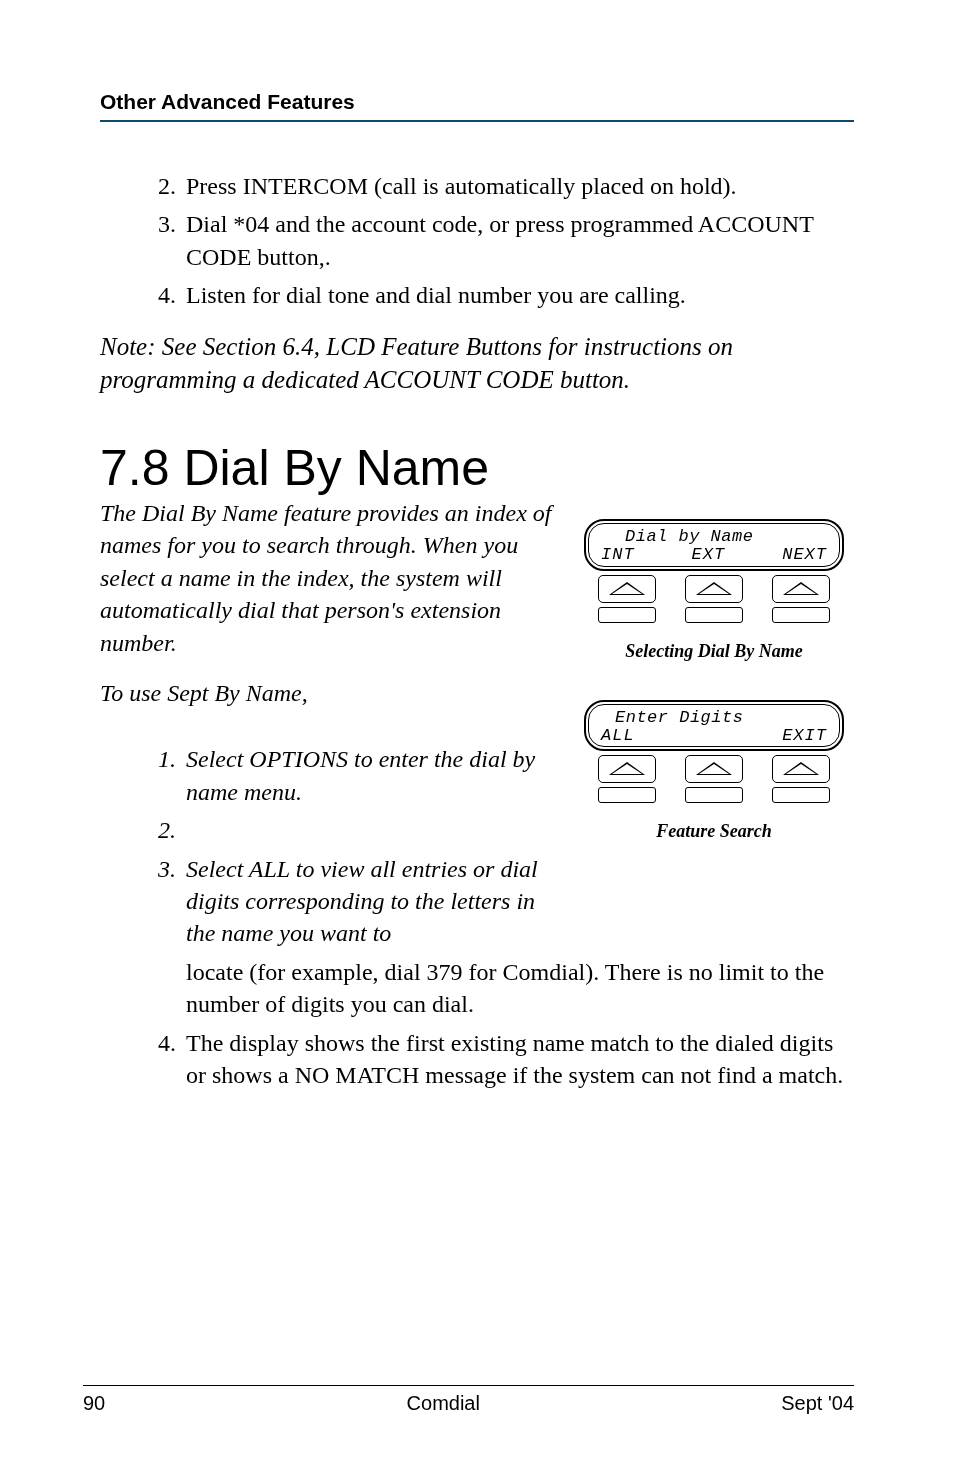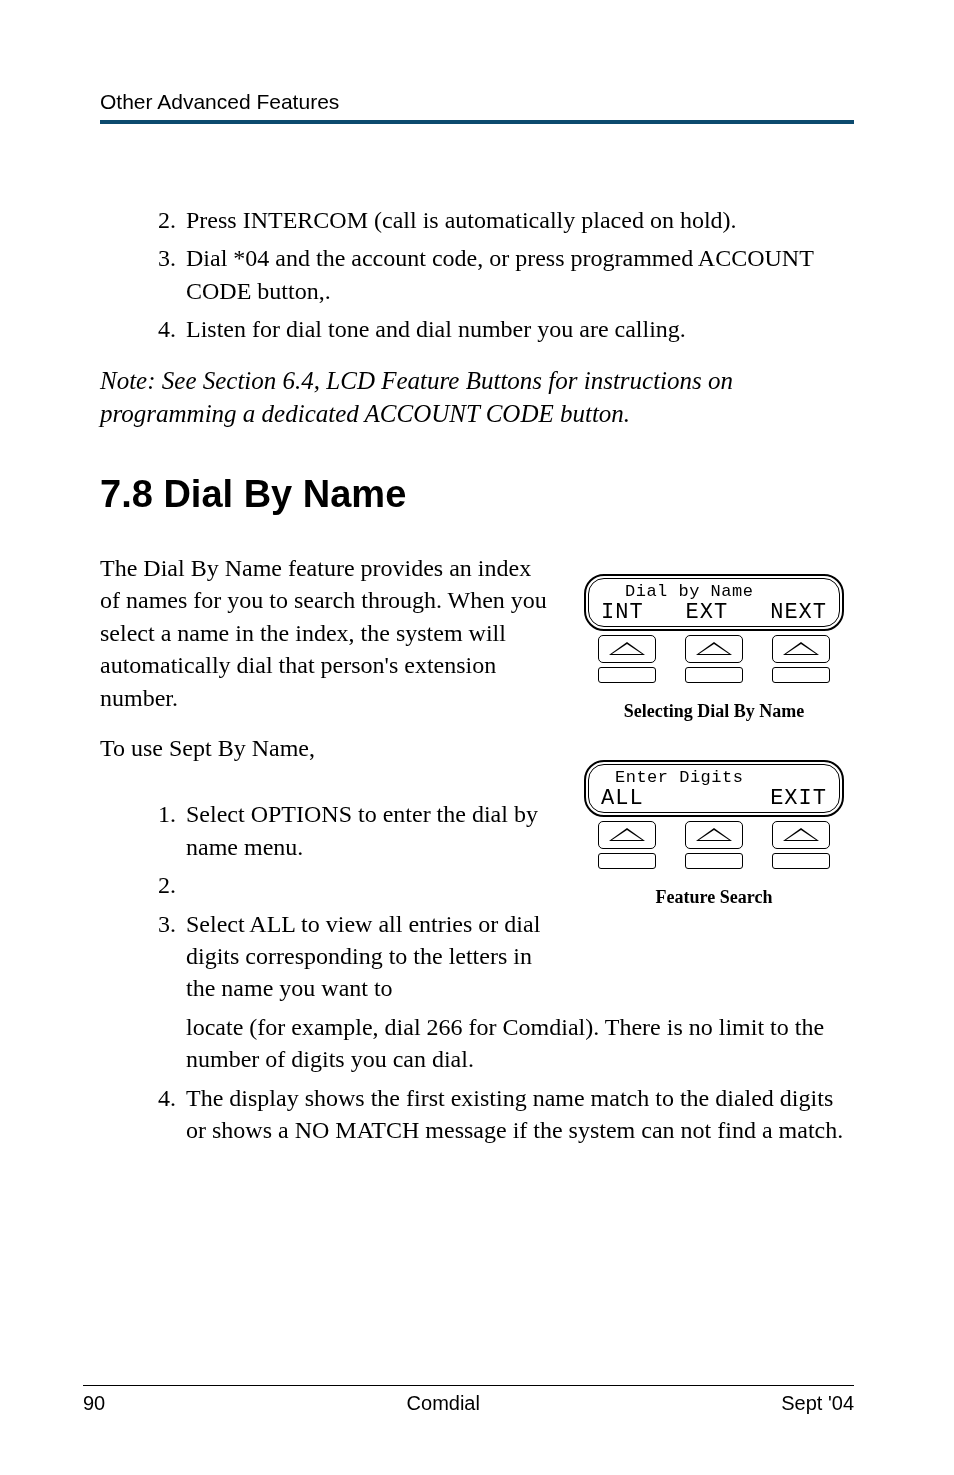--- a/index.html
+++ b/index.html
@@ -11,25 +11,25 @@
   }
   .page {
     width: 954px;
     height: 1475px;
     box-sizing: border-box;
     padding: 90px 100px 50px 100px;
     position: relative;
   }
   .header {
     font-family: Arial, Helvetica, sans-serif;
-    font-weight: normal;
+    font-weight: bold;
     font-size: 21px;
     padding-bottom: 6px;
-    border-bottom: 4px solid #0c4a6e;
-    margin-bottom: 80px;
+    border-bottom: 2px solid #0c4a6e;
+    margin-bottom: 48px;
   }
   .list-item {
     display: flex;
     font-size: 24px;
     line-height: 1.35;
     margin: 6px 0 6px 40px;
   }
   .list-num {
     width: 36px;
     flex-shrink: 0;
@@ -40,28 +40,28 @@
     flex: 1;
   }
   .note {
     font-style: italic;
     font-size: 25px;
     line-height: 1.35;
     margin-top: 18px;
   }
   .section-title {
     font-family: Arial, Helvetica, sans-serif;
-    font-weight: bold;
-    font-size: 38px;
+    font-weight: normal;
+    font-size: 50px;
     margin-top: 42px;
-    margin-bottom: 36px;
   }
   .two-col {
     display: flex;
     gap: 20px;
+    font-style: italic;
   }
   .left-col {
     flex: 1;
   }
   .right-col {
     width: 280px;
     flex-shrink: 0;
   }
   .body-text {
     font-size: 24px;
@@ -87,21 +87,21 @@
     line-height: 1.05;
   }
   .lcd-row1 {
     text-align: left;
     padding-left: 24px;
     letter-spacing: 0.5px;
   }
   .lcd-row2 {
     display: flex;
     justify-content: space-between;
-    font-size: 22px;
+    font-size: 17px;
     letter-spacing: 1px;
   }
   .btn-row {
     display: flex;
     justify-content: space-between;
     padding: 0 14px;
     margin-top: 4px;
   }
   .btn-stack {
     display: flex;
@@ -260,21 +260,21 @@
           <div class="btn-stack">
               <div class="tri-btn"></div>
               <div class="rect-btn"></div>
             </div>
         </div>
       </div>
       <div class="caption">Feature Search</div>
     </div>
   </div>
 
-  <div class="body-text" style="margin-left:86px;">locate (for example, dial 266 for Comdial).   There is no limit to the number of digits you can dial.</div>
+  <div class="body-text" style="margin-left:86px;">locate (for example, dial 379 for Comdial).   There is no limit to the number of digits you can dial.</div>
 
   <div class="list-item" style="margin-top:6px;">
     <div class="list-num">4.</div>
     <div class="list-text">The display shows the first existing name match to the dialed digits or shows a  NO MATCH message if the system can not find a match.</div>
   </div>
 
   <div class="footer">
     <span>90</span>
     <span>Comdial</span>
     <span>Sept '04</span>

